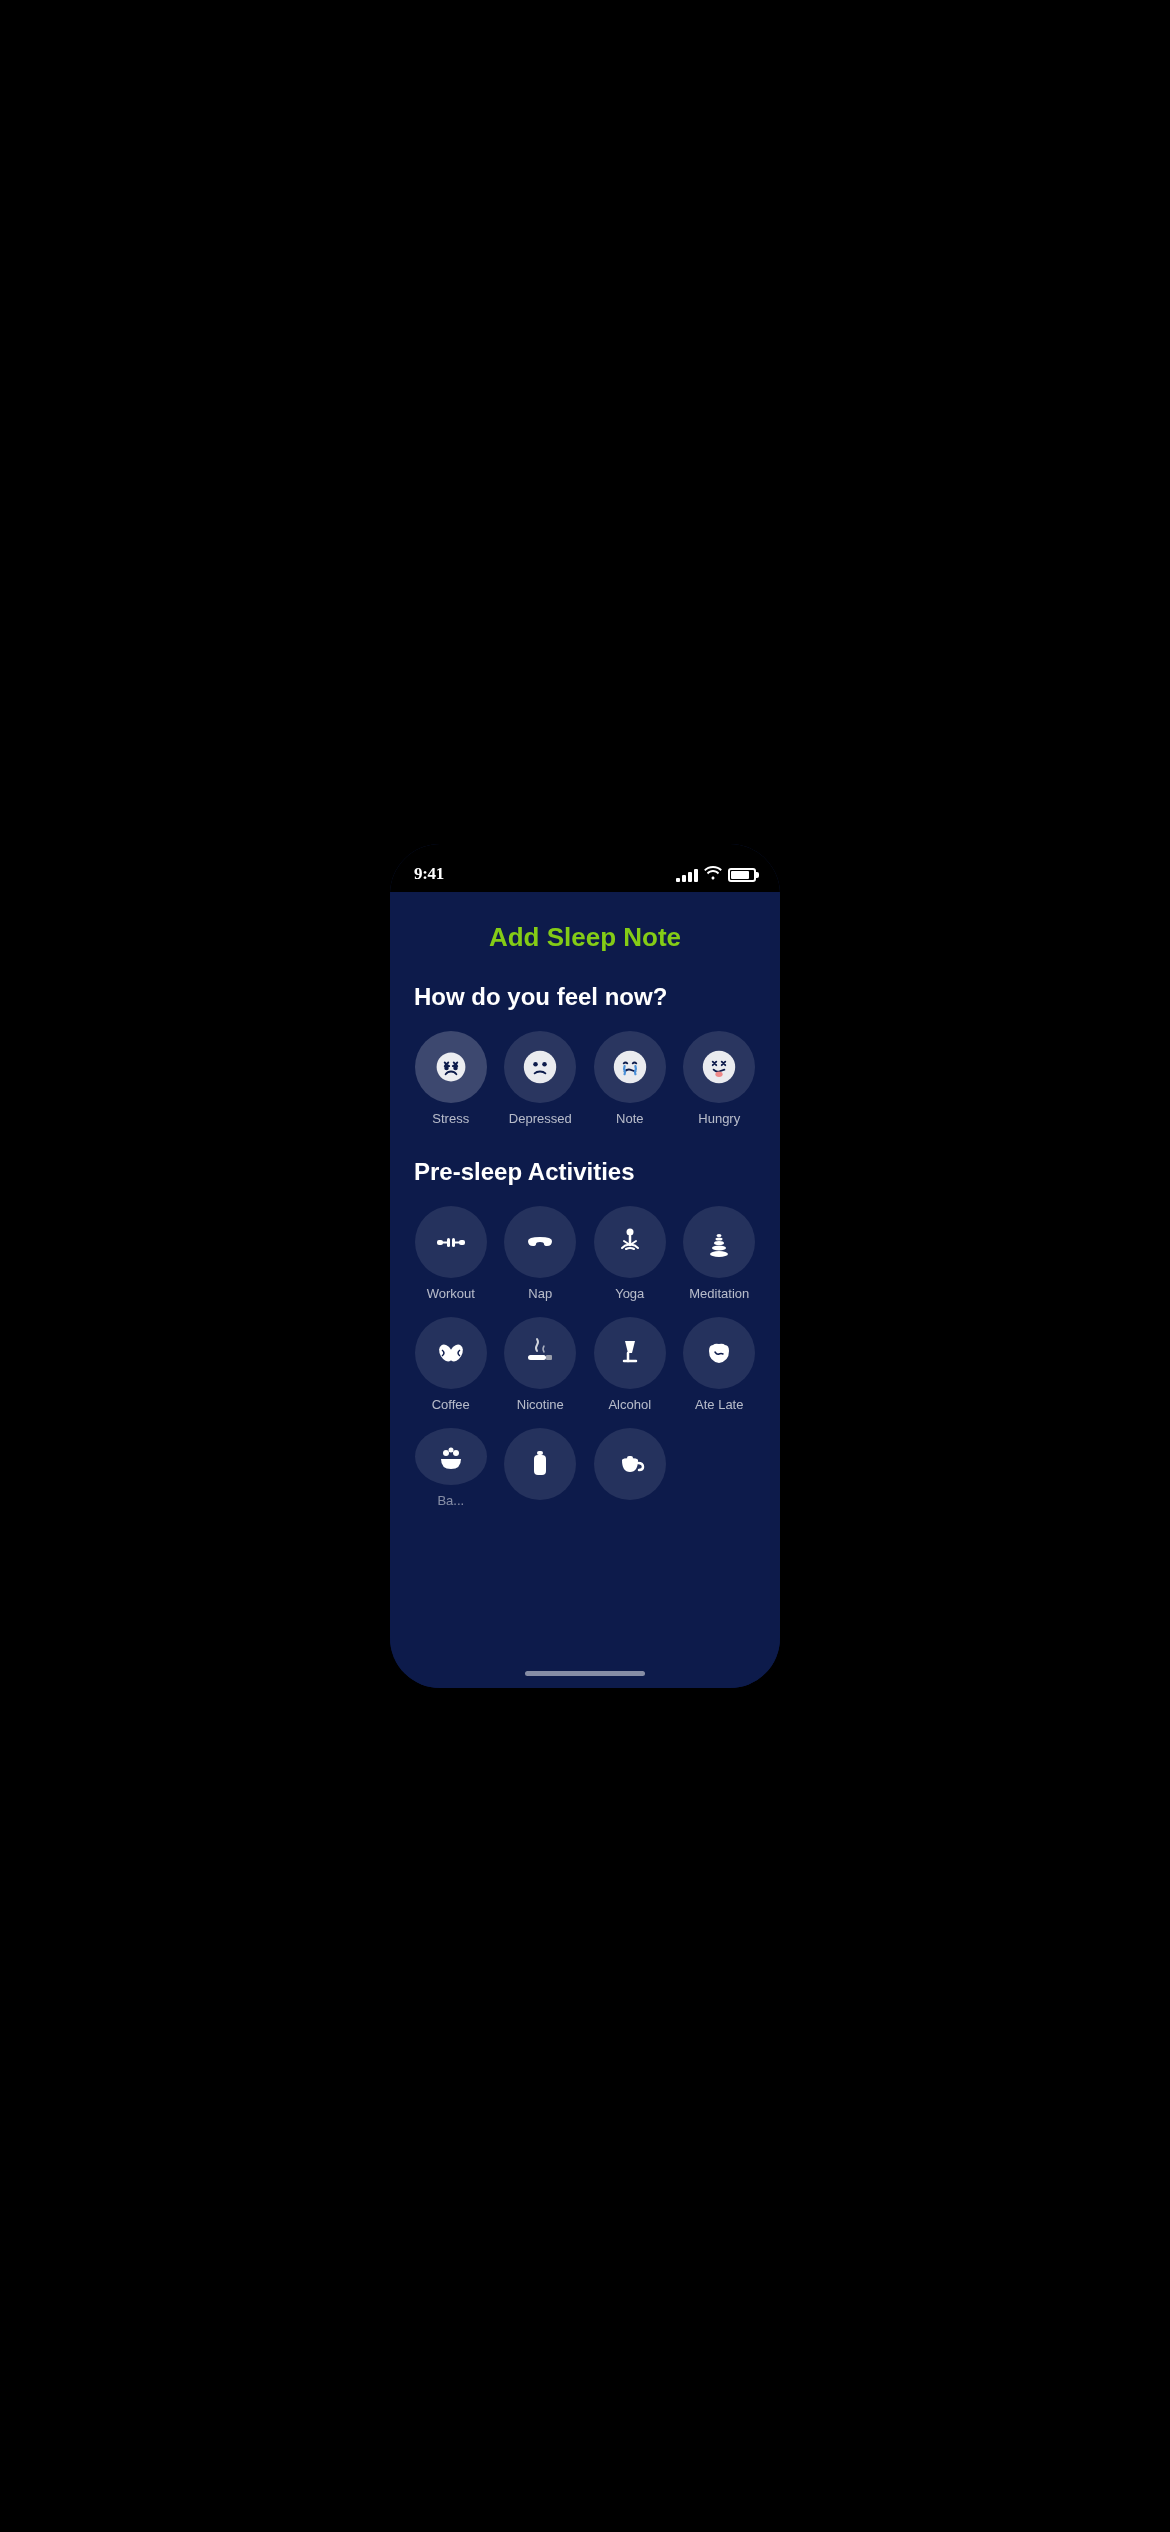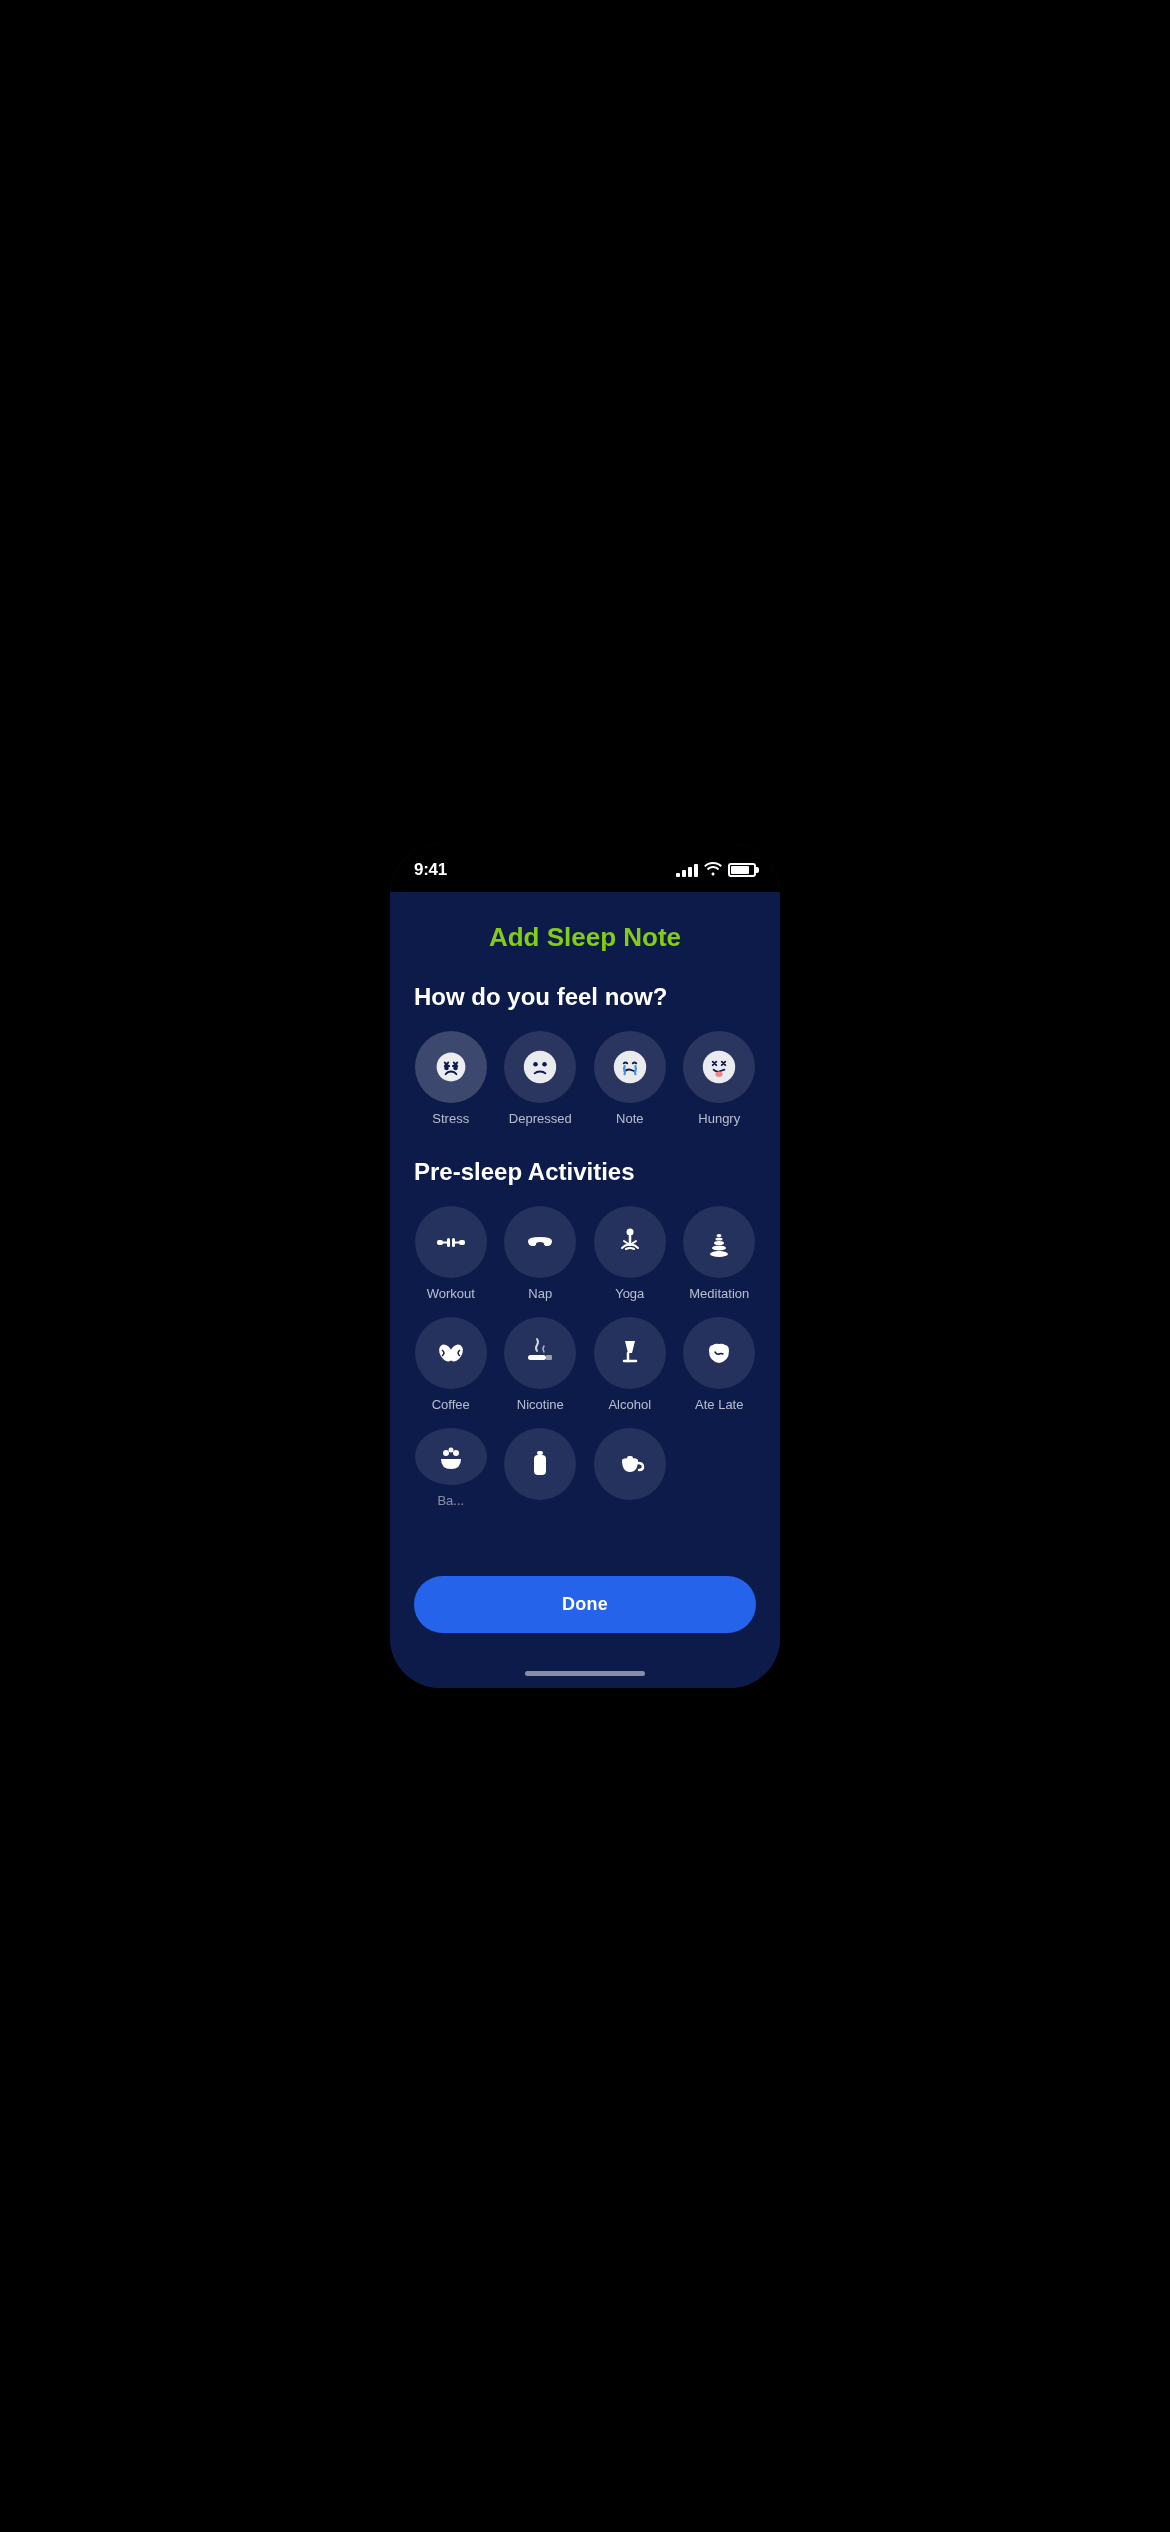--- a/index.html
+++ b/index.html
@@ -23,24 +23,25 @@
       position: relative;
       display: flex;
       flex-direction: column;
     }
 
     
     .status-bar {
       background: #000;
       display: flex;
       justify-content: space-between;
-      align-items: center;
+      align-items: flex-end;
       padding: 12px 24px 8px;
       flex-shrink: 0;
       height: 48px;
+      font-family: Liberation Serif, serif;
     }
 
     .status-time {
       color: #fff;
       font-size: 17px;
       font-weight: 600;
       letter-spacing: -0.3px;
     }
 
     .status-icons {
@@ -524,22 +525,19 @@
         </div>
 
         <div class="activity-item" style="opacity:0;">
           <div class="partial-circle"></div>
         </div>
 
       </div>
 
     </div>
 
-    <div class="done-button-wrapper">
-      <button class="done-button">Done</button>
-    </div>
 
   </div>
 
   <div class="home-indicator">
     <div class="home-bar"></div>
   </div>
 </div>
 
 </body></html>

